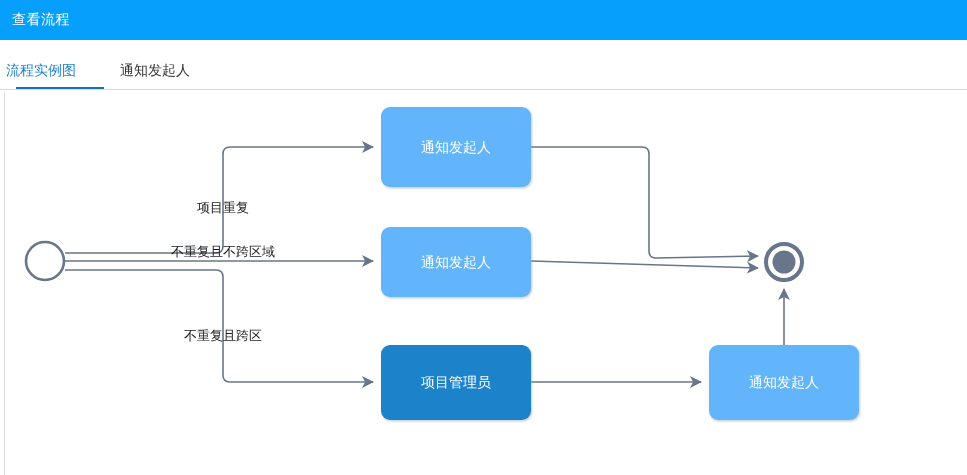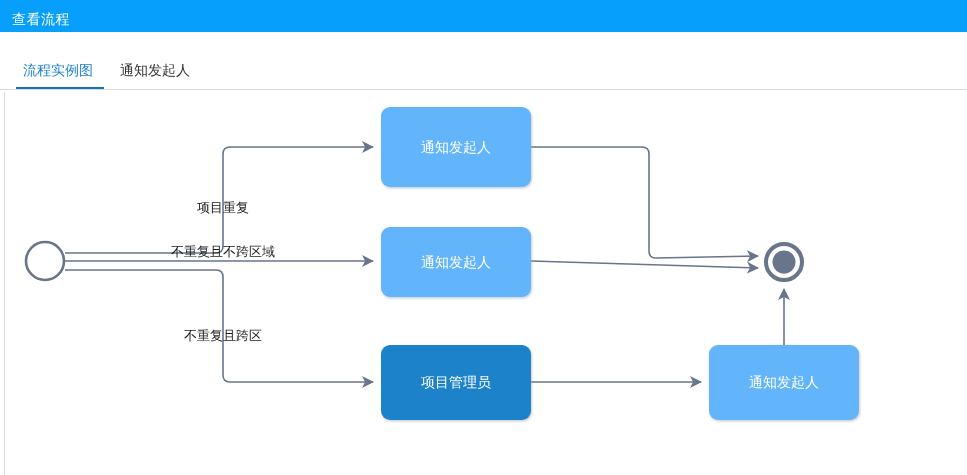--- a/index.html
+++ b/index.html
@@ -13,21 +13,21 @@
     font-family: "Liberation Sans", "DejaVu Sans", sans-serif;
     overflow: hidden;
     position: relative;
   }
 
   
   .titlebar {
     position: absolute;
     left: 0; top: 0;
     width: 967px;
-    height: 32px;
+    height: 40px;
     background: #069ffb;
     box-sizing: border-box;
   }
   .titlebar .title {
     position: absolute;
     left: 12px;
     top: 11px;
     font-size: 14px;
     color: #ffffff;
     letter-spacing: 0.5px;
@@ -49,21 +49,21 @@
     background: #d9d9d9;
   }
   .tab {
     position: absolute;
     top: 22px;
     font-size: 14px;
     color: #333333;
     cursor: pointer;
     white-space: nowrap;
   }
-  .tab.tab-1 { left: 23px; }
+  .tab.tab-1 { left: 6px; }
   .tab.tab-2 { left: 120px; }
   .tab.active {
     color: #1c7fd0;
   }
   .tab-underline {
     position: absolute;
     left: 16px;
     top: 47px;
     width: 88px;
     height: 3px;

